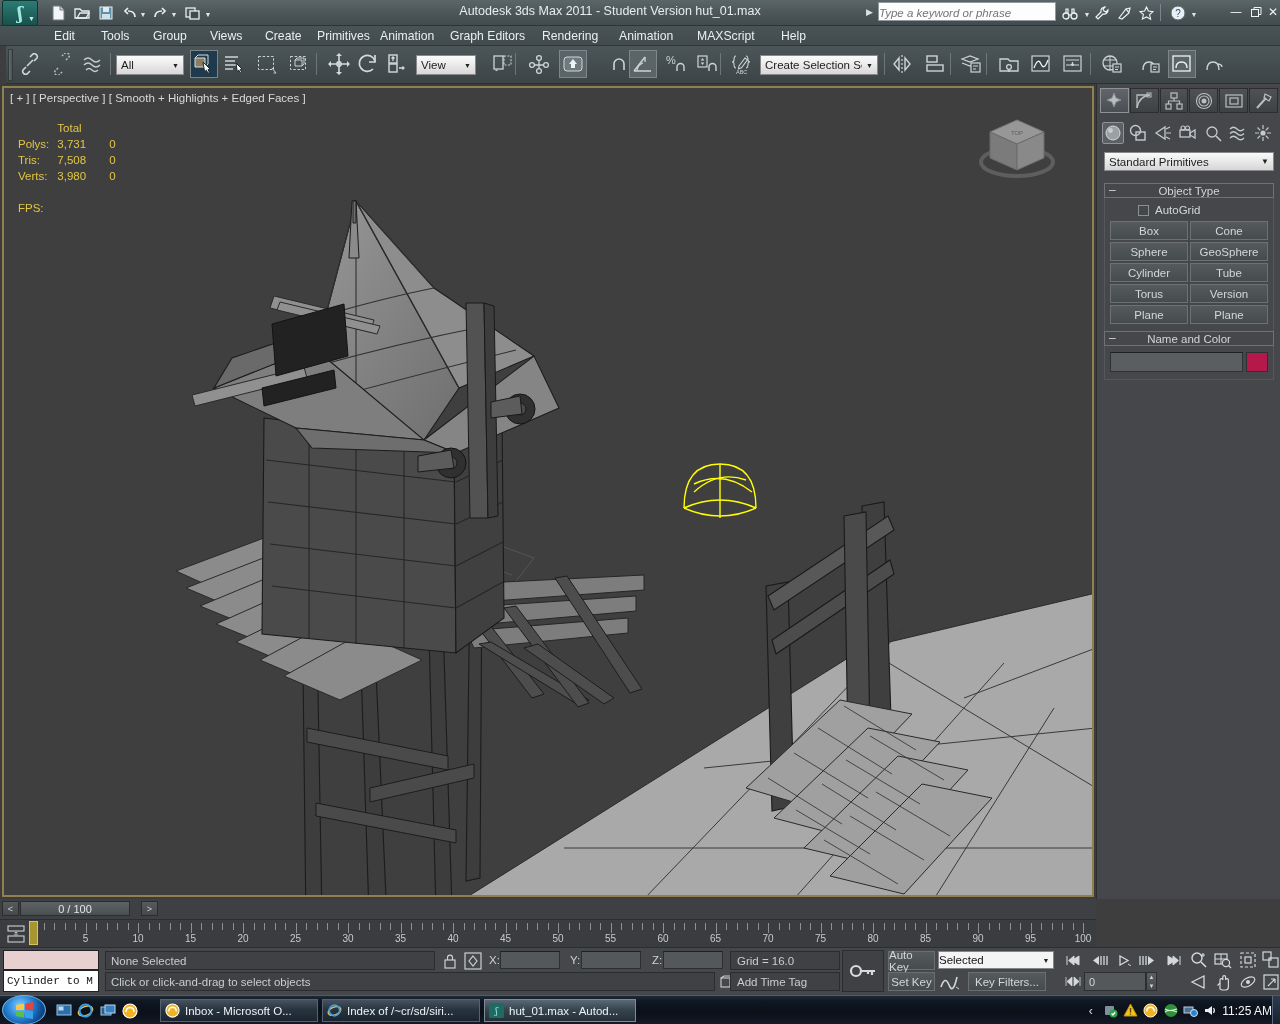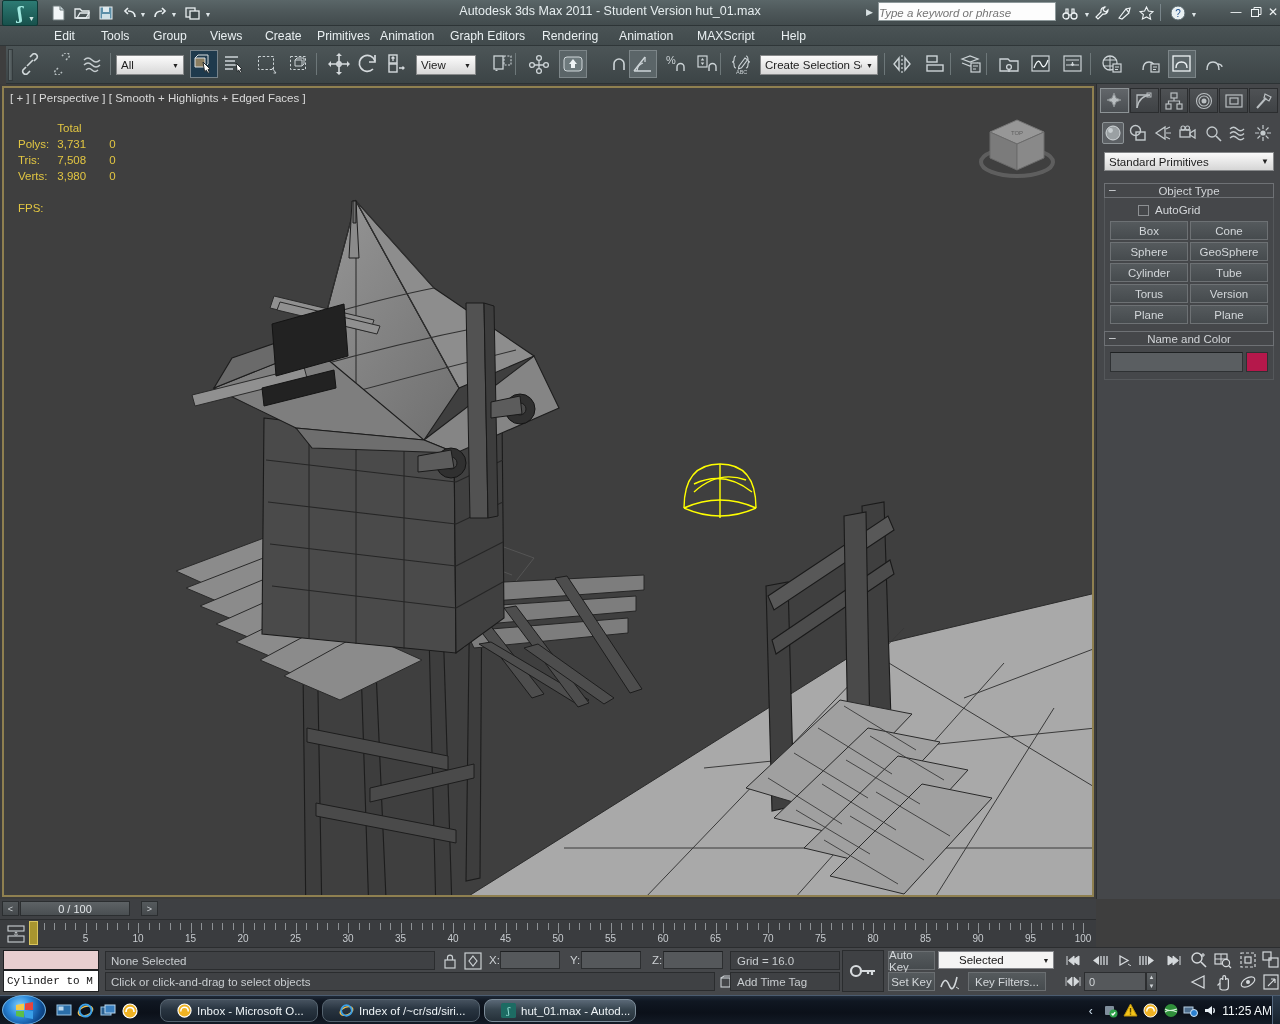--- a/index.html
+++ b/index.html
@@ -171,21 +171,21 @@
   #keyToggleBox { position:absolute; left:842px; top:2px; width:42px; height:42px;
      background:#3f4144; border:1px solid #2a2c2e; display:flex; align-items:center;
      justify-content:center; cursor:pointer; }
   .keybtn { position:absolute; width:47px; height:19px;
      background:linear-gradient(to bottom,#555a5d,#464b4e); border:1px solid #6a6e71;
      color:#d3d7da; font-size:11.5px; display:flex; align-items:center;
      justify-content:center; cursor:pointer; }
   #selectedCombo { position:absolute; left:938px; top:3px; width:116px; height:18px;
      background:#f4f4f4; border:1px solid #83858a; display:flex; align-items:center;
      cursor:pointer; }
-  #selectedCombo .lbl { font-size:11.5px; color:#151515; padding-left:20px; flex:1; }
+  #selectedCombo .lbl { font-size:11.5px; color:#151515; padding-left:0; flex:1; }
   #selectedCombo .arw { width:14px; text-align:center; font-size:7px; color:#222; }
   #keyFilters { position:absolute; left:968px; top:24px; width:78px; height:19px;
      background:linear-gradient(to bottom,#555a5d,#464b4e); border:1px solid #6a6e71;
      color:#d3d7da; font-size:11.5px; display:flex; align-items:center;
      justify-content:center; cursor:pointer; }
   .navbtn { position:absolute; width:22px; height:19px; display:flex;
      align-items:center; justify-content:center; cursor:pointer; color:#d5d9dc;
      font-size:11px; }
   #framefield { position:absolute; left:1084px; top:24px; width:62px; height:19px;
      background:#55585b; border:1px solid #2c2e30; color:#d0d4d7; font-size:11px;
@@ -200,22 +200,22 @@
      background:linear-gradient(to bottom,#1f2a38 0%,#101722 18%,#0b1019 60%,#131b26 100%);
      border-top:1px solid #4b5c70; }
   #startorb { position:absolute; left:2px; top:-1px; width:44px; height:30px;
      border-radius:50%; background:radial-gradient(circle at 40% 35%,#7fd0ff 0%,#2a86d8 38%,#0f4d93 70%,#0a2f5c 100%);
      border:1px solid #6fb4e8; cursor:pointer; display:flex; align-items:center;
      justify-content:center; }
   .qlicon { position:absolute; top:5px; width:19px; height:19px; cursor:pointer;
      display:flex; align-items:center; justify-content:center; border-radius:2px; }
   .taskbtn { position:absolute; top:3px; height:23px;
      background:linear-gradient(to bottom,#46525f 0%,#283440 45%,#1b2530 100%);
-     border:1px solid #55636f; border-radius:8px; display:flex; align-items:center;
-     gap:5px; padding-left:16px; cursor:pointer; overflow:hidden; }
+     border:1px solid #55636f; border-radius:0; display:flex; align-items:center;
+     gap:5px; padding-left:4px; cursor:pointer; overflow:hidden; }
   .taskbtn.act { background:linear-gradient(to bottom,#5b6977 0%,#37454f 45%,#253039 100%);
      border:1px solid #7c8c99; }
   .taskbtn .tl { color:#eef3f6; font-size:11.5px; white-space:nowrap; }
   #tray { position:absolute; right:0; top:0; height:29px; display:flex;
      align-items:center; }
   #clock { color:#f2f6f8; font-size:12px; padding-right:8px; }
   .trayicon { width:17px; height:17px; margin-right:3px; cursor:pointer;
      display:flex; align-items:center; justify-content:center; }
   #showdesk { position:absolute; right:0; top:0; width:8px; height:29px;
      background:linear-gradient(to bottom,#2c3b4c,#16202b); border-left:1px solid #55687e; }

